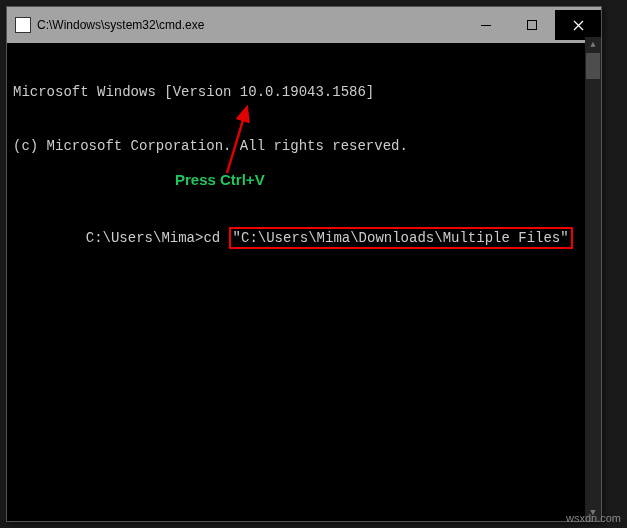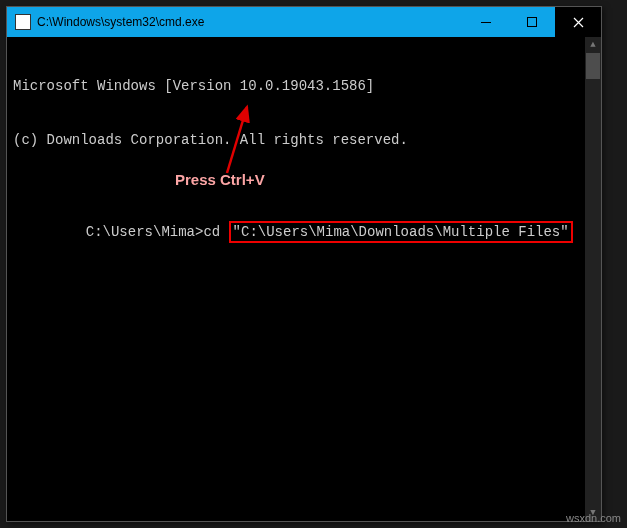--- a/index.html
+++ b/index.html
@@ -14,22 +14,22 @@
     .window {
       position: absolute;
       top: 6px; left: 6px;
       width: 596px;
       height: 516px;
       background: #000;
       border: 1px solid #555;
       box-shadow: 2px 2px 6px rgba(0,0,0,0.5);
     }
     .titlebar {
-      height: 30px;
-      background: #0ea5e9;
+      height: 36px;
+      background: #a3a3a3;
       display: flex;
       align-items: center;
       color: #000;
       font-family: "Segoe UI", Tahoma, sans-serif;
       font-size: 12px;
     }
     .titlebar .icon-box {
       width: 16px; height: 16px;
       margin: 0 6px 0 8px;
       border: 1px solid #333;
@@ -67,21 +67,21 @@
       display: inline-block;
     }
     .arrow-svg {
       position: absolute;
       top: 94px; left: 184px;
       pointer-events: none;
     }
     .annotation {
       position: absolute;
       top: 164px; left: 168px;
-      color: #fca5a5;
+      color: #22c55e;
       font-family: "Segoe UI", Arial, sans-serif;
       font-size: 15px;
       font-weight: bold;
     }
     .scrollbar {
       position: absolute;
       top: 30px; right: 0;
       width: 16px;
       height: calc(100% - 30px);
       background: #222;
@@ -126,21 +126,21 @@
       </div>
     <div class="win-btn close">
       <svg width="11" height="11" viewBox="0 0 11 11">
           <path d="M1 1 L10 10 M10 1 L1 10" stroke-width="1.2" fill="none"></path>
         </svg>
     </div>
   </div>
 
   <div class="terminal">
     <span class="line">Microsoft Windows [Version 10.0.19043.1586]</span>
-    <span class="line">(c) Downloads Corporation. All rights reserved.</span>
+    <span class="line">(c) Microsoft Corporation. All rights reserved.</span>
     <div class="prompt-line">
       <span>C:\Users\Mima&gt;cd</span> <span class="highlight-box">"C:\Users\Mima\Downloads\Multiple Files"</span>
     </div>
   </div>
 
   <svg class="arrow-svg" width="70" height="80">
     <defs>
       <marker id="ah" markerWidth="8" markerHeight="8" refX="6" refY="3" orient="auto">
         <path d="M0,0 L7,3 L0,6 Z" fill="#e00000"></path>
       </marker>

